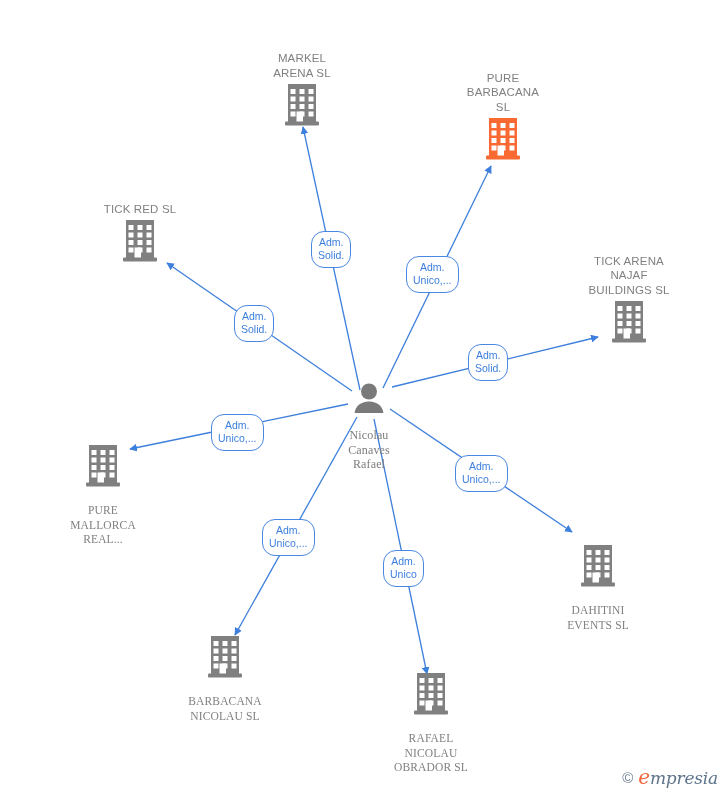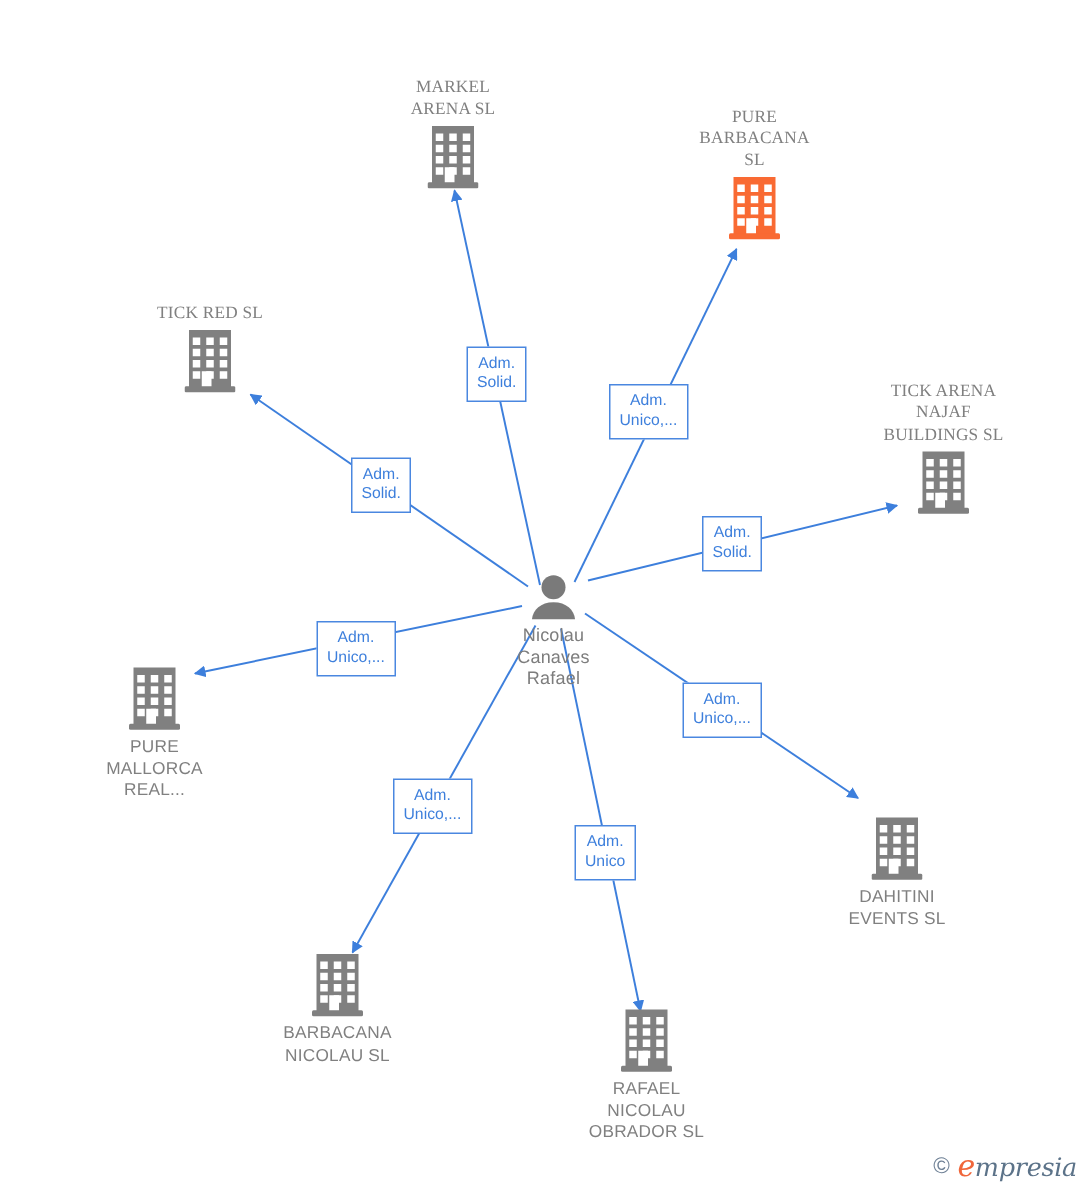--- a/index.html
+++ b/index.html
@@ -45,29 +45,29 @@
   .node-label.person {
     color: #7d7d7d;
     font-size: 12px;
   }
   .node-icon {
     display: block;
     margin: 0 auto;
   }
   .node-icon svg { display: block; margin: 0 auto; }
 
-  .node.label-top .node-label { margin-bottom: 3px; font-family: Liberation Serif, serif; }
-  .node.label-bottom .node-label { margin-top: 3px; }
+  .node.label-top .node-label { margin-bottom: 3px; }
+  .node.label-bottom .node-label { margin-top: 15px; font-family: Liberation Serif, serif; }
 
   
   .edge-label {
     position: absolute;
     box-sizing: border-box;
     border: 1px solid #4a87e0;
-    border-radius: 0;
+    border-radius: 13px;
     background: #ffffff;
     color: #3d7fdc;
     font-size: 10.5px;
     line-height: 13px;
     text-align: center;
     padding: 4px 6px 5px 6px;
     white-space: pre-line;
     z-index: 5;
   }
 

